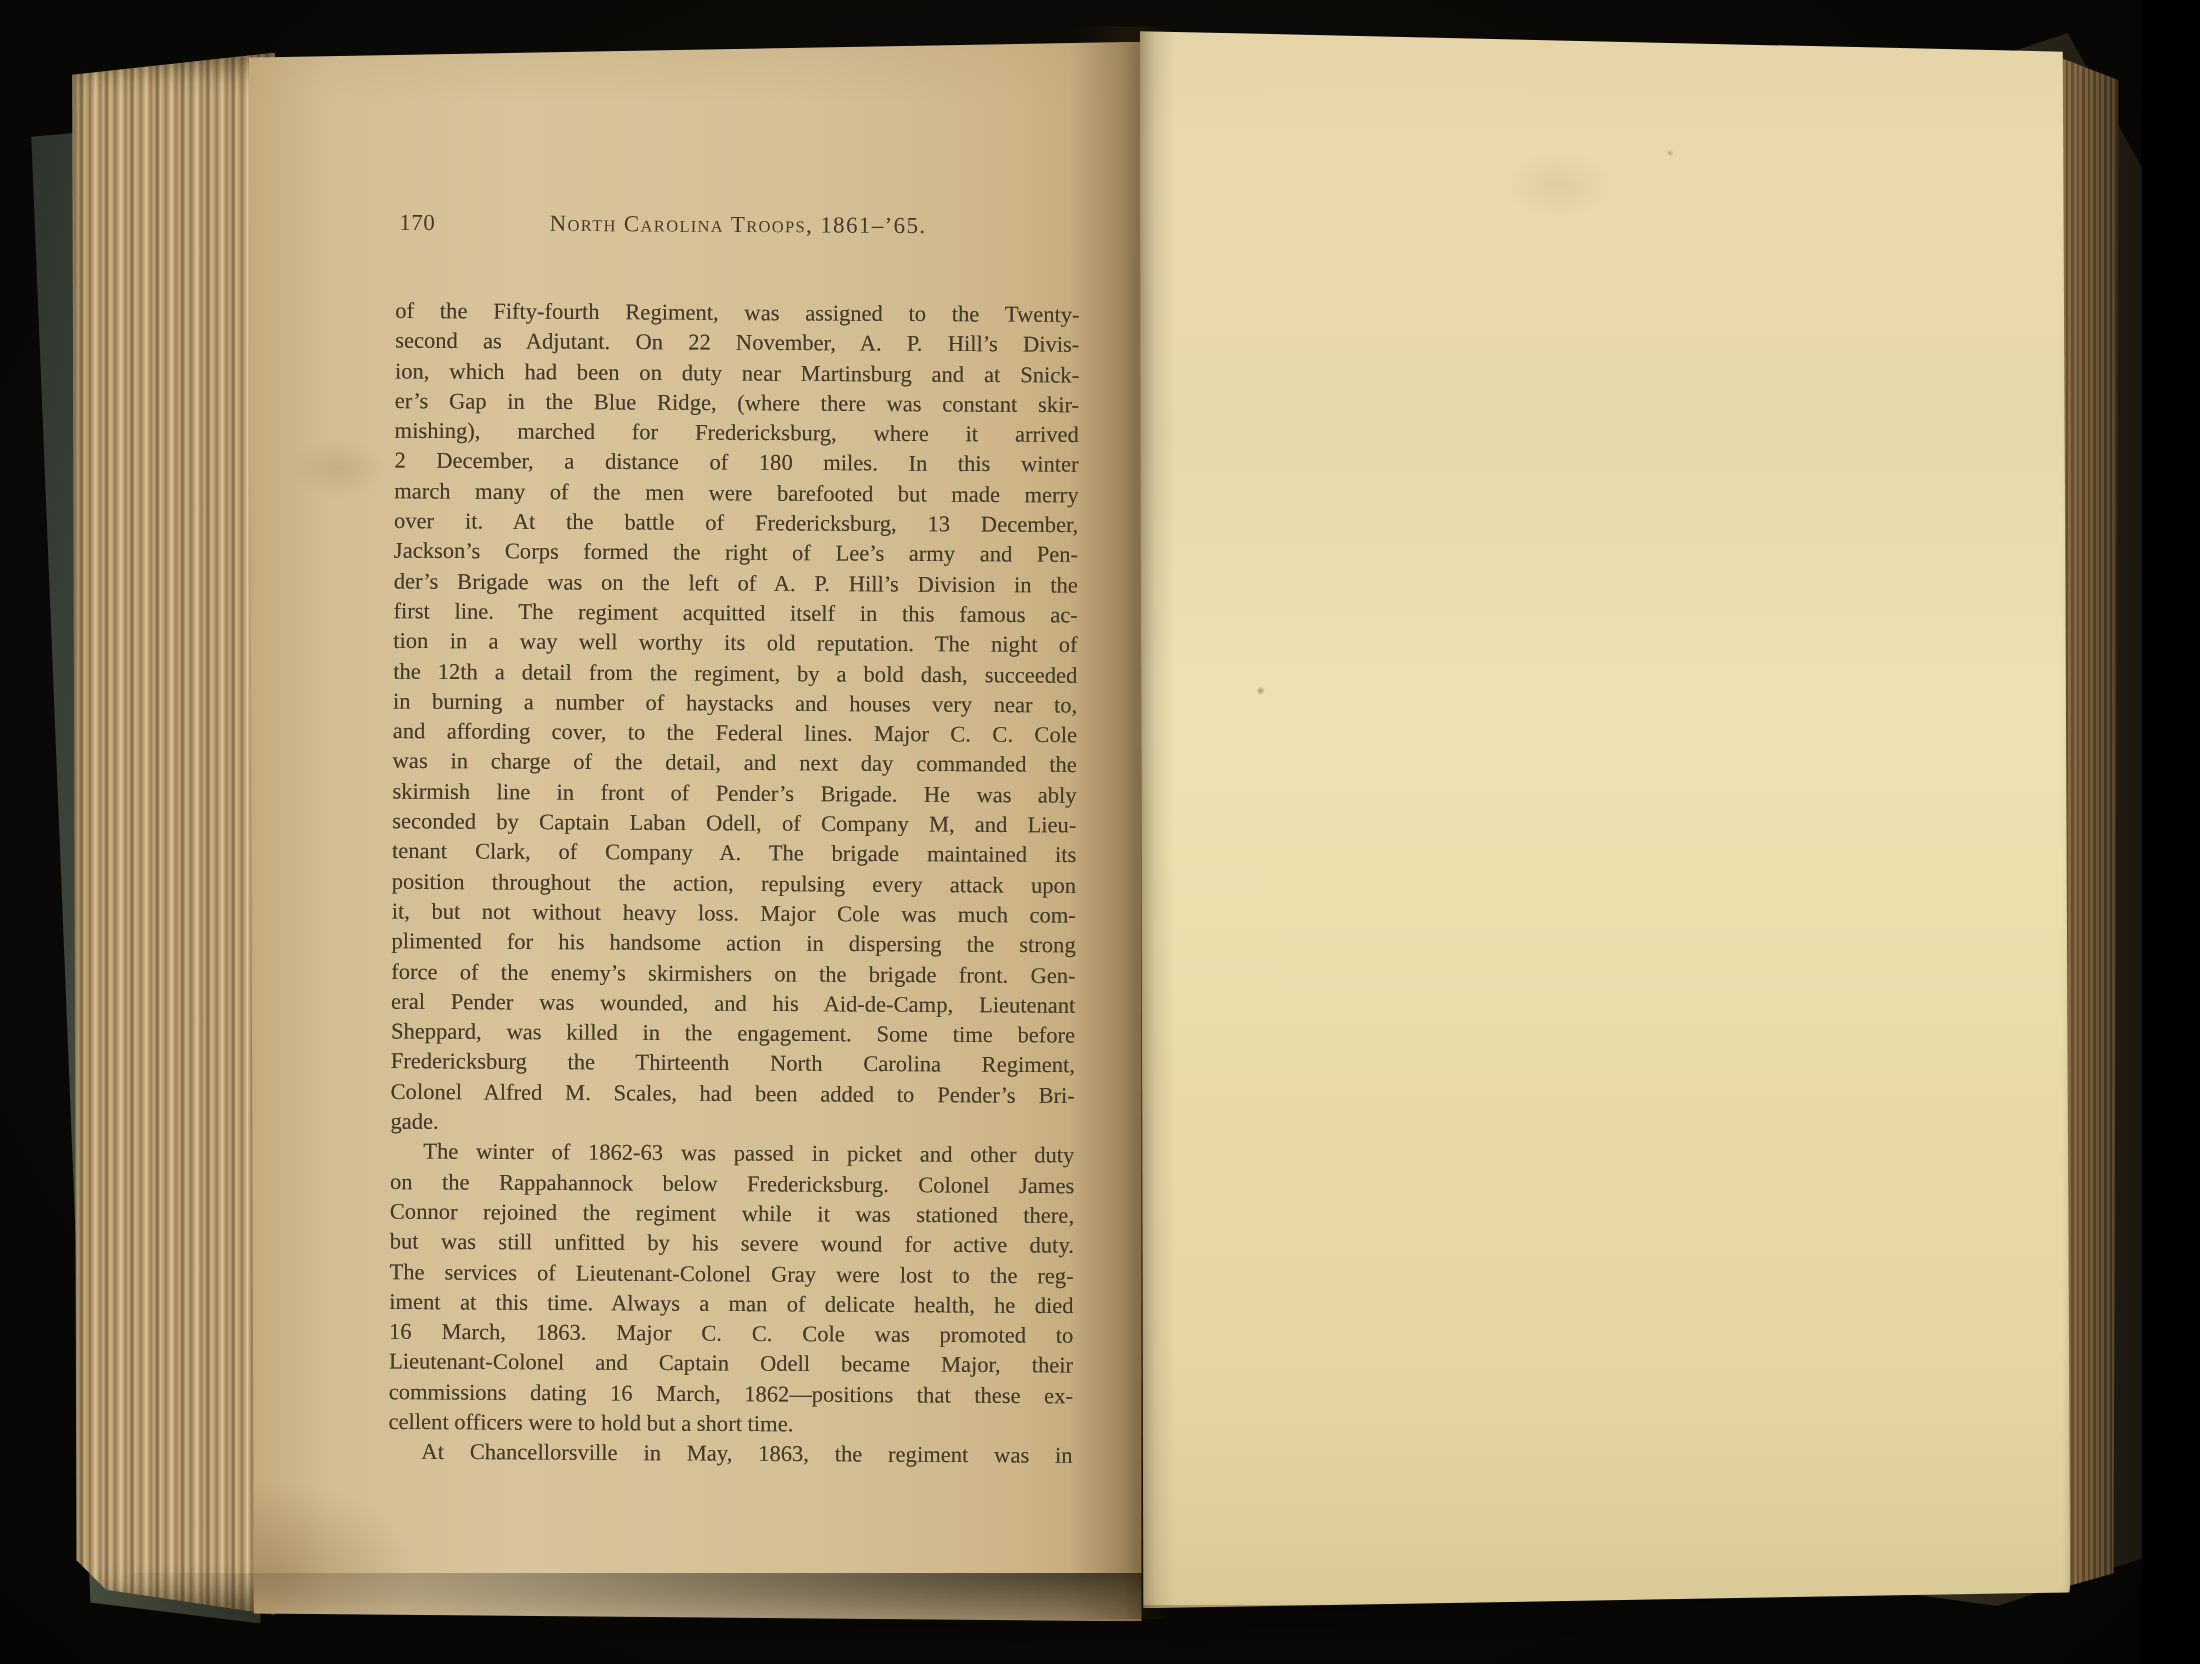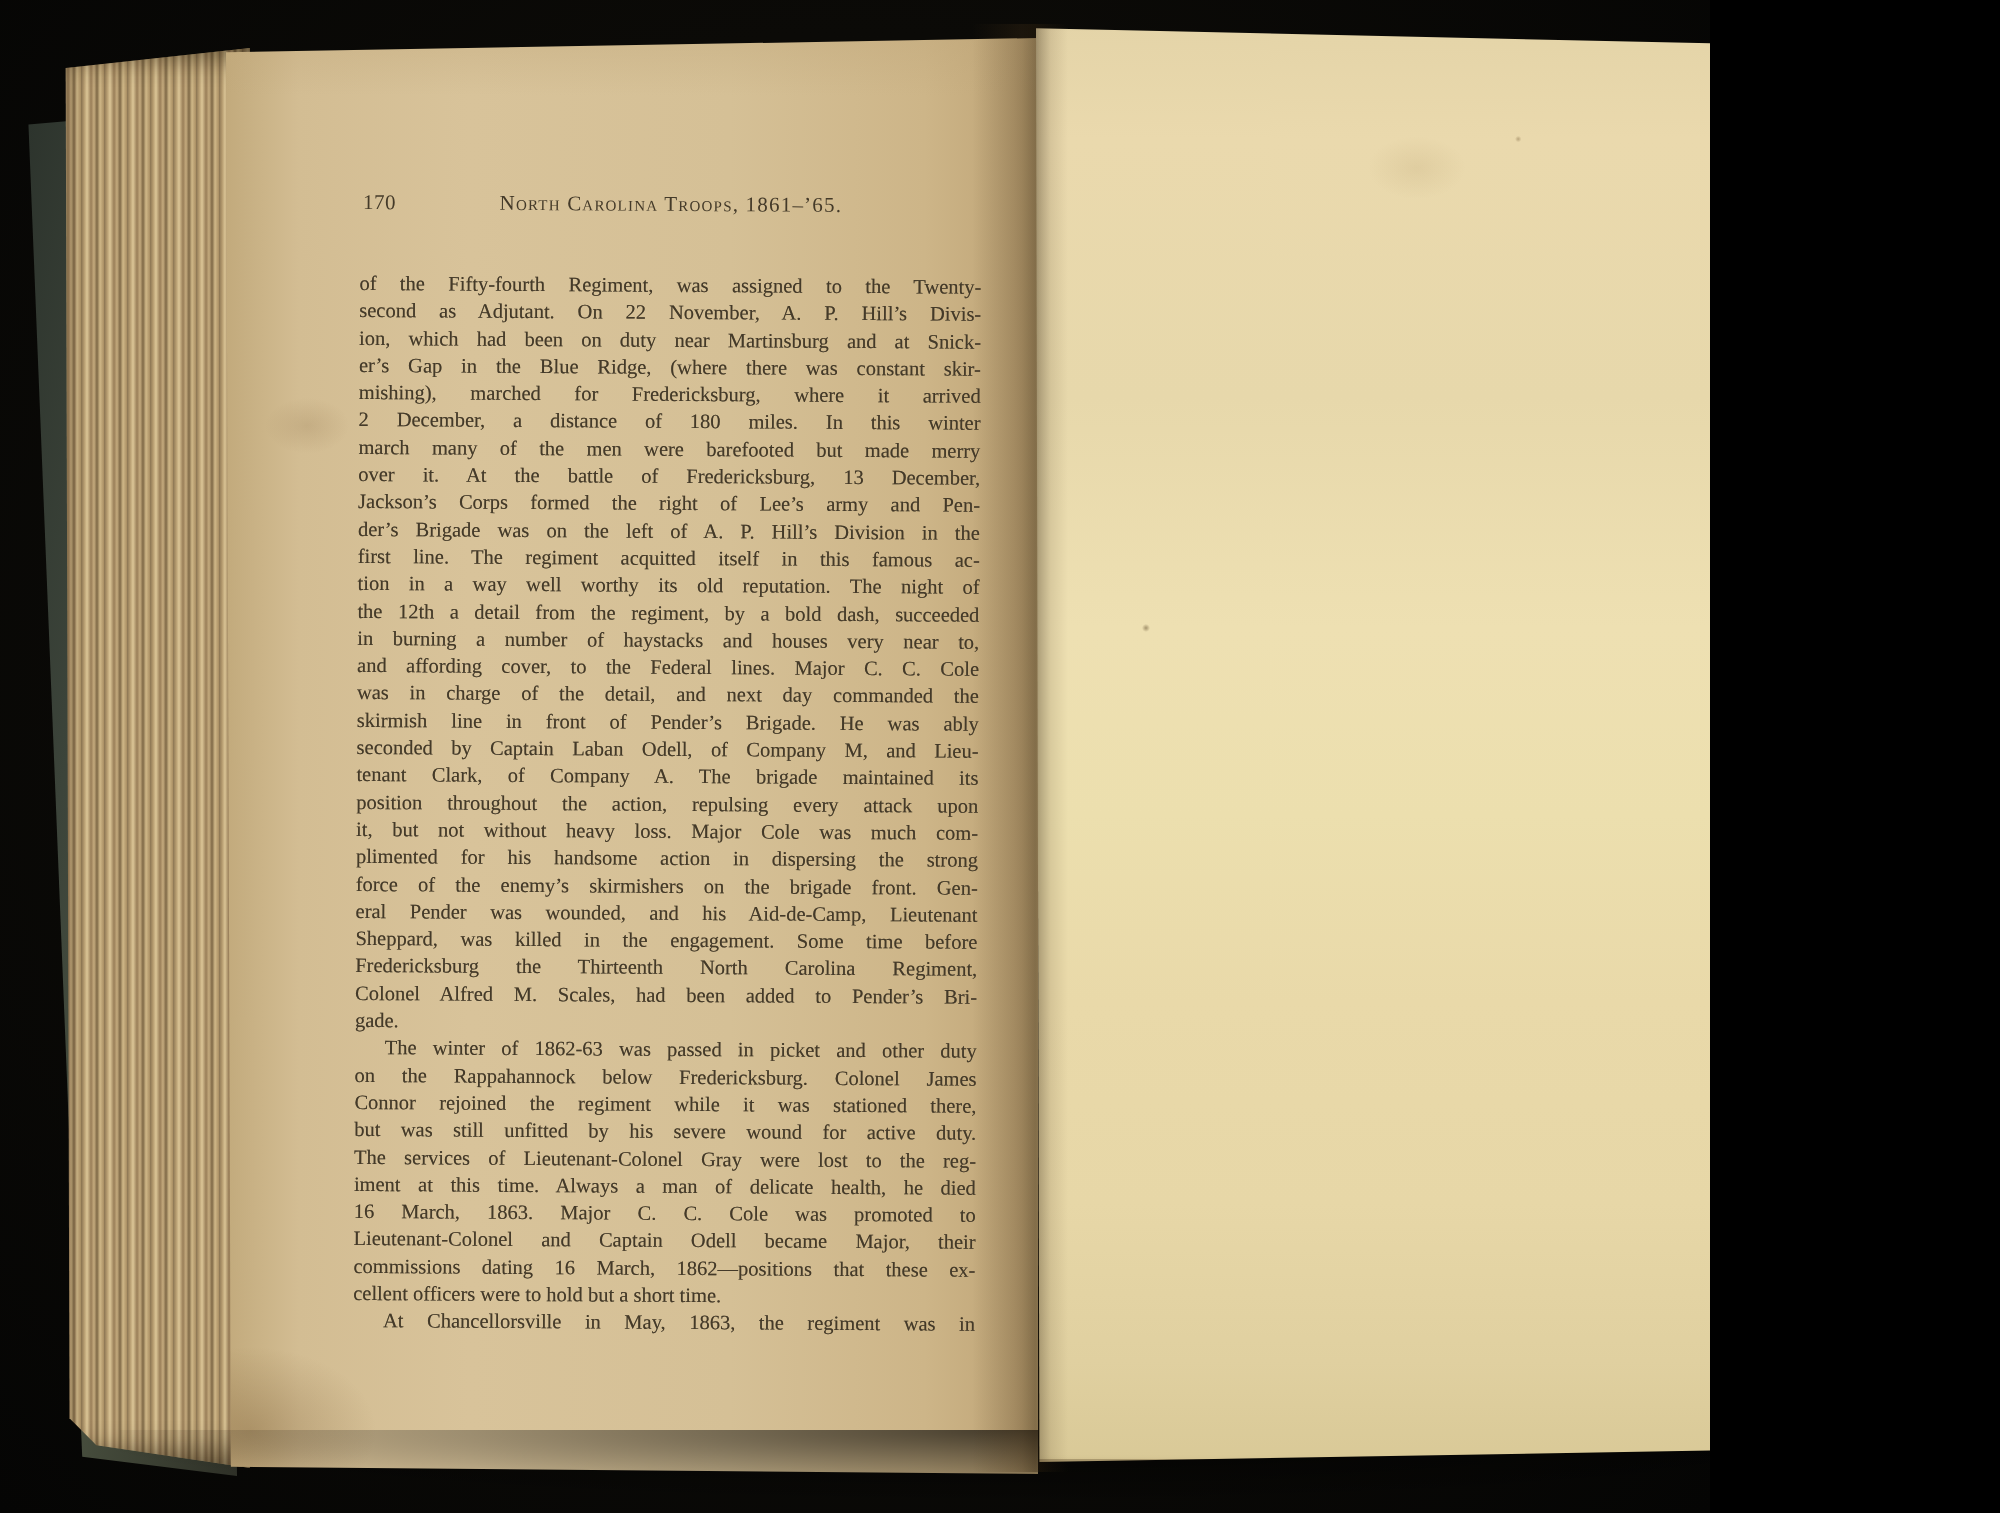--- a/index.html
+++ b/index.html
@@ -1,17 +1,17 @@
 <!DOCTYPE html>
 <html><head>
 <meta charset="utf-8">
 <style>
   html,body{margin:0;padding:0;background:#000;}
   #stage{
-    position:relative;width:1710px;height:1513px;overflow:hidden;
+    position:relative;width:1947px;height:1513px;overflow:hidden;
     background:radial-gradient(ellipse at 50% 45%, #16130d 0%, #0b0a07 55%, #050504 100%);
     font-family:"Liberation Serif","DejaVu Serif",serif;
   }
   
   .cover-left{
     position:absolute;left:22px;top:108px;width:215px;height:1368px;
     background:linear-gradient(100deg,#2c332c 0%,#3c443a 35%,#49503f 60%,#2e3027 100%);
     clip-path:polygon(3% 1.2%,92% 0%,100% 100%,28% 98.6%);
     box-shadow:0 0 30px rgba(0,0,0,.8);
   }

